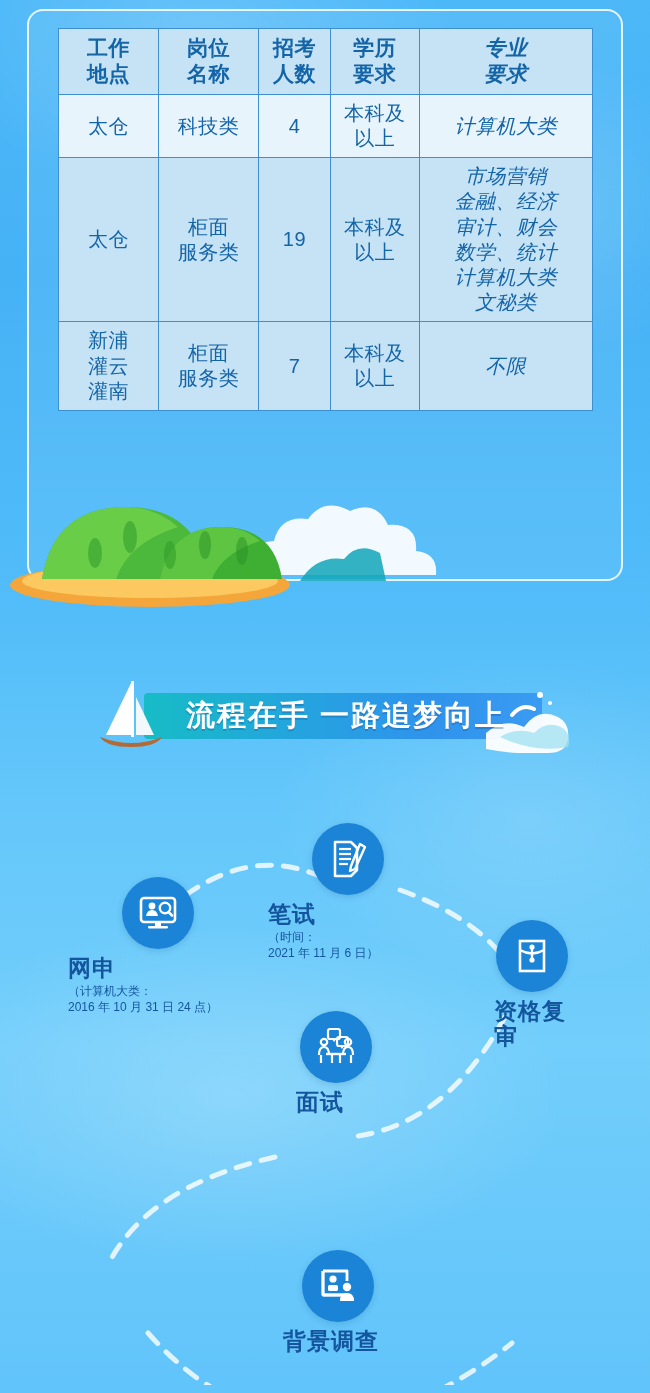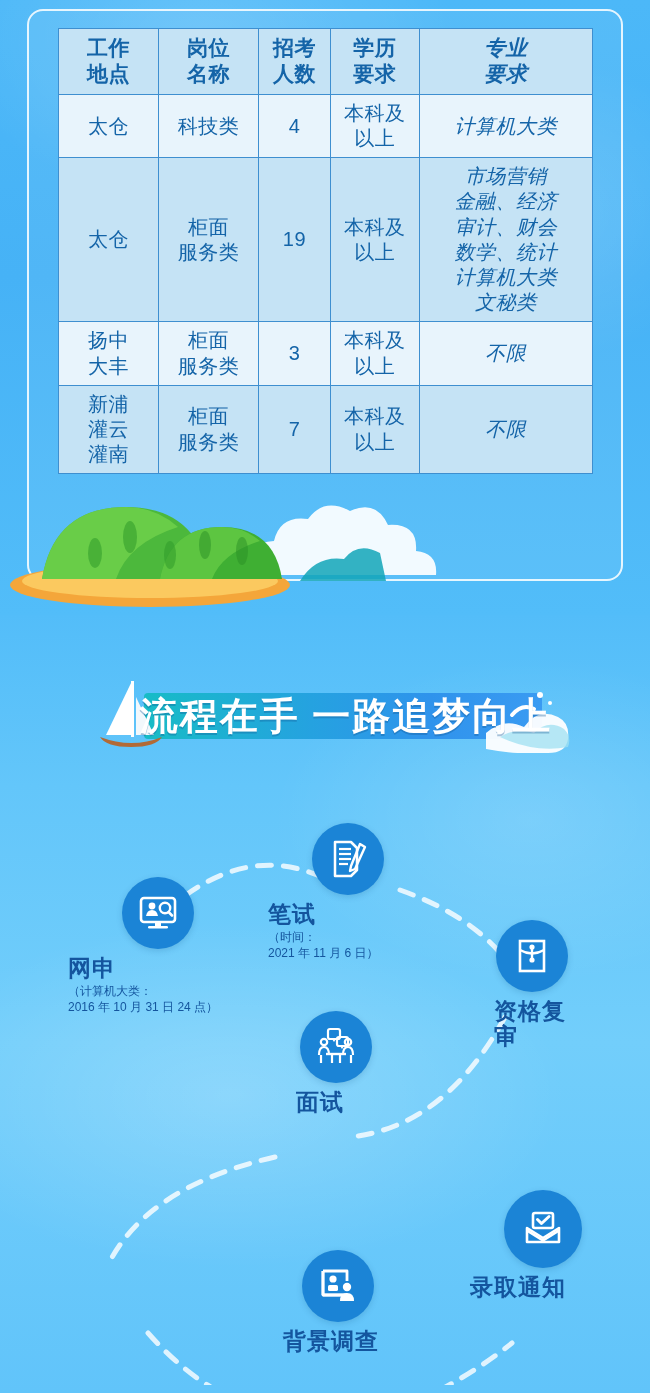--- a/index.html
+++ b/index.html
@@ -73,21 +73,21 @@
   
   #banner{position:absolute;left:92px;top:62px;width:470px;height:76px;}
   #banner-bar{
     position:absolute;left:52px;top:16px;width:398px;height:46px;
     background:linear-gradient(90deg,#17bcc6 0%,#25a2e0 42%,#2f93ec 72%,#3a9bf2 100%);
     border-radius:4px;
   }
   #banner-text{
     position:absolute;left:58px;top:16px;width:392px;height:46px;
     display:flex;align-items:center;justify-content:center;
-    color:#ffffff;font-size:38px;font-weight:bold;letter-spacing:2px;
+    color:#ffffff;font-size:29px;font-weight:bold;letter-spacing:2px;
     text-shadow:0 2px 0 rgba(20,90,150,.35);
     white-space:nowrap;
   }
   #boat{position:absolute;left:0;top:0;width:80px;height:76px;}
   #wave{position:absolute;right:-10px;top:2px;width:90px;height:74px;}
 
   
   #path-svg{position:absolute;left:0;top:150px;width:650px;height:620px;}
 
   
@@ -176,38 +176,20 @@
       <td class="c4">
         <span class="ml">市场营销</span>
         <span class="ml">金融、经济</span>
         <span class="ml">审计、财会</span>
         <span class="ml">数学、统计</span>
         <span class="ml">计算机大类</span>
         <span class="ml">文秘类</span>
       </td>
     </tr>
 
-    <tr class="odd">
-      <td class="c0">
-        <span class="ml">扬中</span>
-        <span class="ml">大丰</span>
-      </td>
-      <td class="c1">
-        <span class="ml">柜面</span>
-        <span class="ml">服务类</span>
-      </td>
-      <td class="c2 numcell">3</td>
-      <td class="c3">
-        <span class="ml">本科及</span>
-        <span class="ml">以上</span>
-      </td>
-      <td class="c4">
-        <span class="ml">不限</span>
-      </td>
-    </tr>
 
     <tr class="even">
       <td class="c0">
         <span class="ml">新浦</span>
         <span class="ml">灌云</span>
         <span class="ml">灌南</span>
       </td>
       <td class="c1">
         <span class="ml">柜面</span>
         <span class="ml">服务类</span>
@@ -355,24 +337,13 @@
         <line x1="6" y1="30" x2="30" y2="30" stroke="#fff" stroke-width="2.8"></line>
         <circle cx="16" cy="14" r="3.6" fill="#fff"></circle>
         <rect x="11" y="20" width="10" height="6" rx="1.6" fill="#fff"></rect>
         <circle cx="30" cy="22" r="4.2" fill="#fff"></circle>
         <path d="M23 36 q0 -8 7 -8 q7 0 7 8 z" fill="#fff"></path>
       </svg>
     </div>
     <div class="label">背景调查</div>
   </div>
 
-  <div class="step" style="left:470px;top:575px;width:145px;">
-    <div class="bubble lg">
-      <svg width="42" height="42" viewBox="0 0 42 42">
-        <rect x="11" y="5" width="20" height="15" rx="2" fill="none" stroke="#fff" stroke-width="2.6"></rect>
-        <path d="M15.5 11.5 l4 4 l7.5 -7" fill="none" stroke="#fff" stroke-width="3" stroke-linecap="round" stroke-linejoin="round"></path>
-        <path d="M5 20 l16 10 l16 -10 v14 h-32 z" fill="none" stroke="#fff" stroke-width="2.6" stroke-linejoin="round"></path>
-        <path d="M5 21 l16 10 l16 -10 v3 l-16 10 l-16 -10 z" fill="#fff"></path>
-      </svg>
-    </div>
-    <div class="label">录取通知</div>
-  </div>
 </div>
 
 </body></html>

